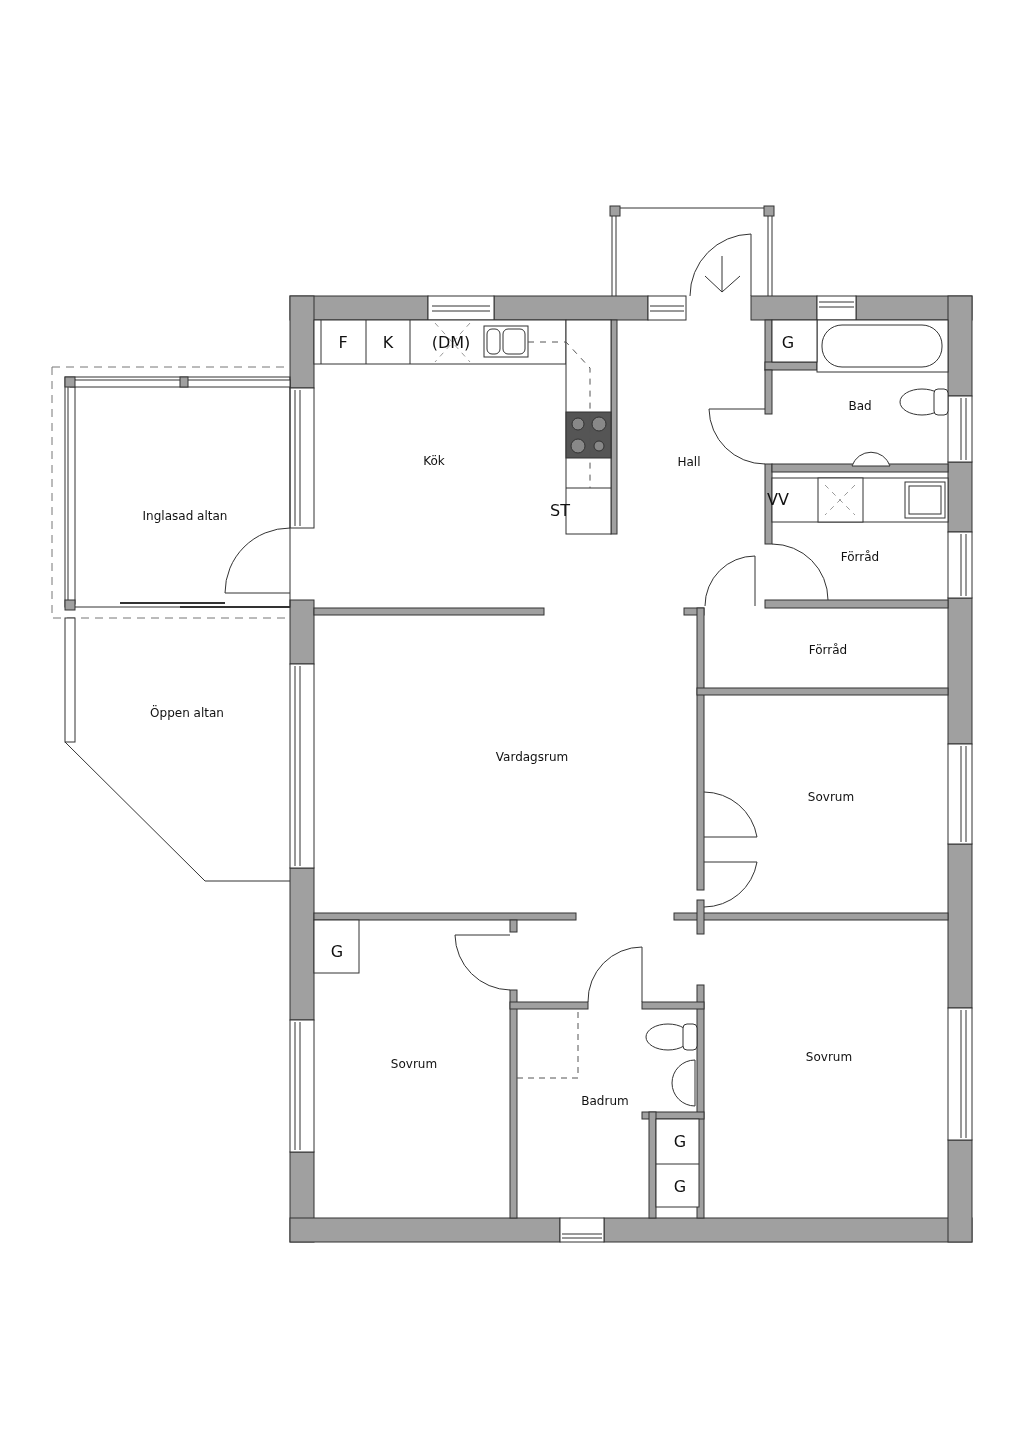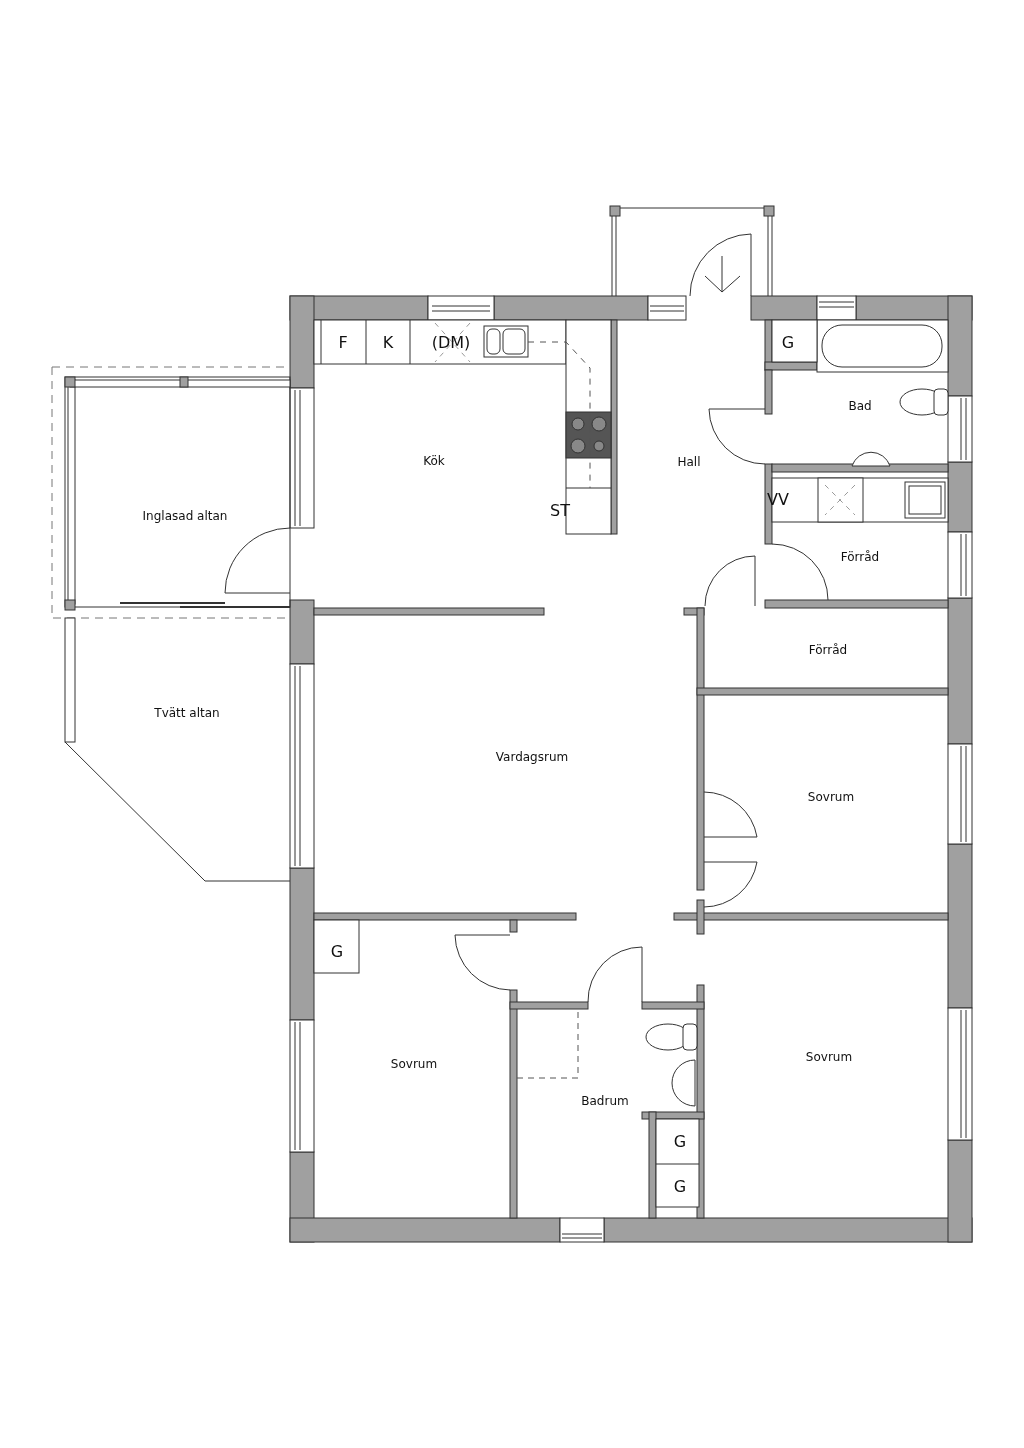--- a/index.html
+++ b/index.html
@@ -180,21 +180,21 @@
     <rect x="314" y="920" width="45" height="53"></rect>
   </g>
 </svg>
 
 <div class="lbl" style="left:434px;top:461px">Kök</div>
 <div class="lbl" style="left:689px;top:462px">Hall</div>
 <div class="lbl" style="left:860px;top:406px">Bad</div>
 <div class="lbl" style="left:860px;top:557px">Förråd</div>
 <div class="lbl" style="left:828px;top:650px">Förråd</div>
 <div class="lbl" style="left:185px;top:516px">Inglasad altan</div>
-<div class="lbl" style="left:187px;top:713px">Tvätt altan</div>
+<div class="lbl" style="left:187px;top:713px">Öppen altan</div>
 <div class="lbl" style="left:532px;top:757px">Vardagsrum</div>
 <div class="lbl" style="left:831px;top:797px">Sovrum</div>
 <div class="lbl" style="left:414px;top:1064px">Sovrum</div>
 <div class="lbl" style="left:605px;top:1101px">Badrum</div>
 <div class="lbl" style="left:829px;top:1057px">Sovrum</div>
 
 <div class="lbl sm" style="left:343px;top:342px">F</div>
 <div class="lbl sm" style="left:388px;top:342px">K</div>
 <div class="lbl sm" style="left:451px;top:342px">(DM)</div>
 <div class="lbl sm" style="left:560px;top:510px">ST</div>

